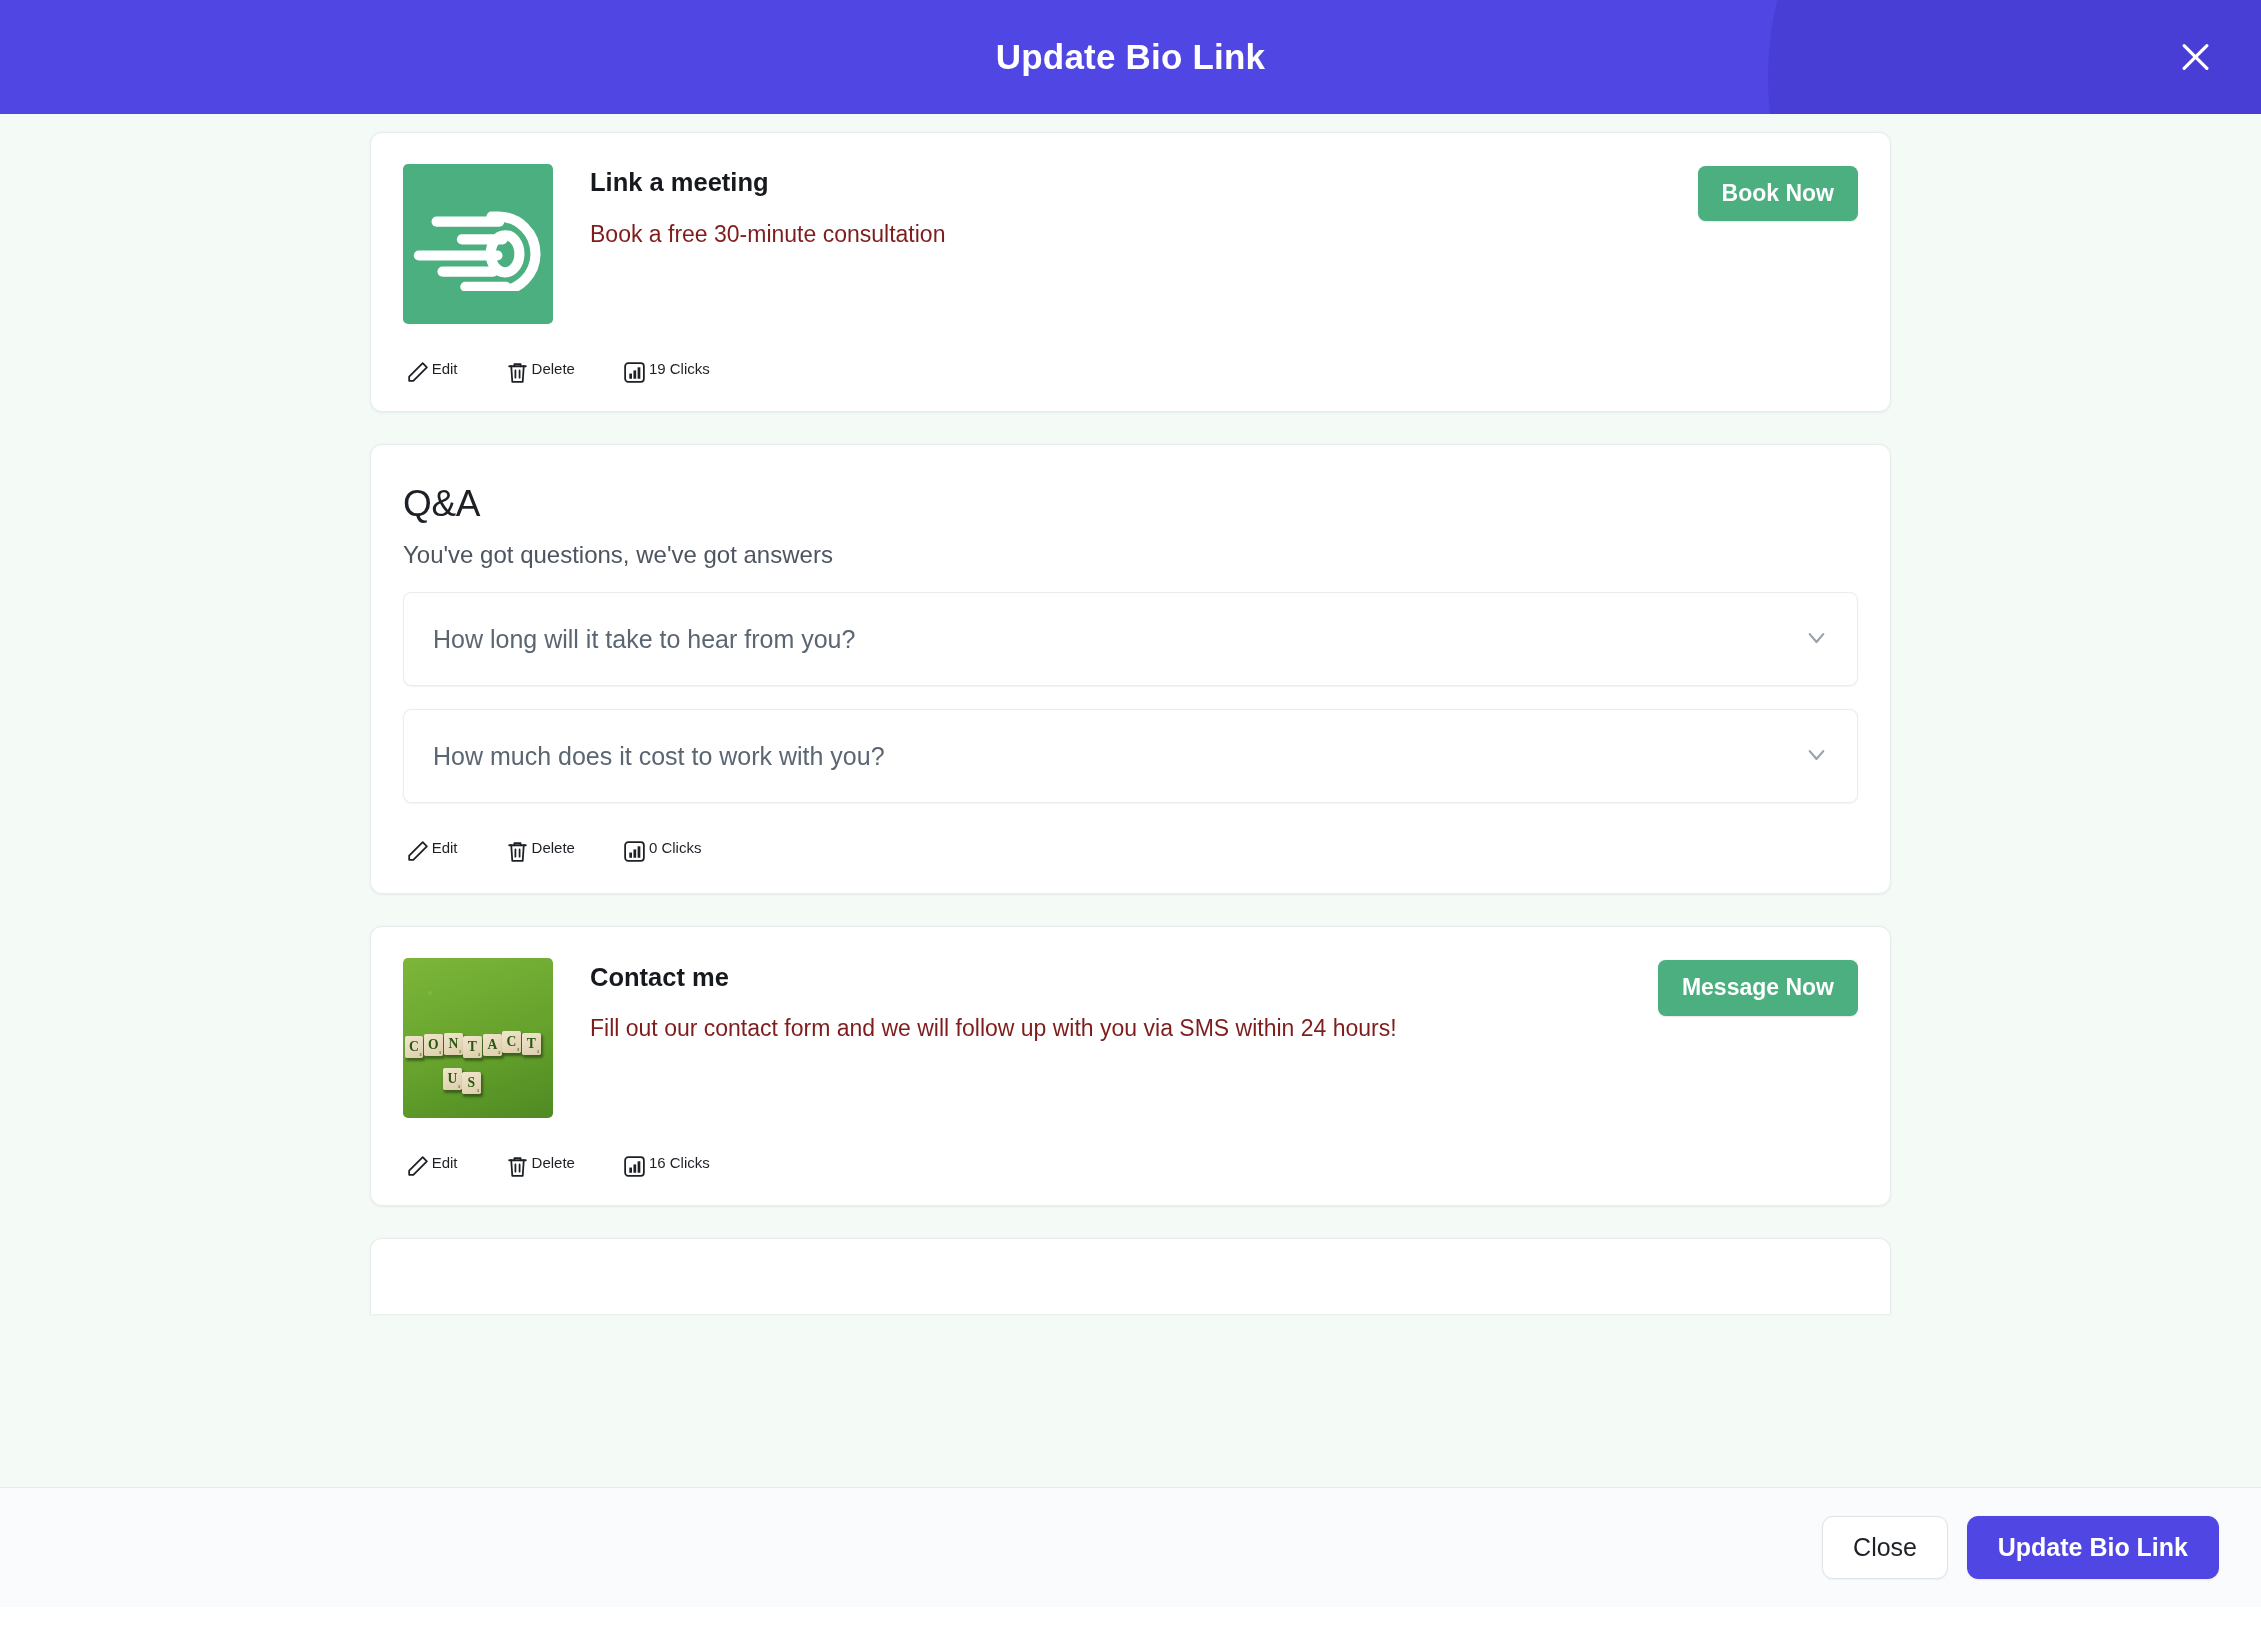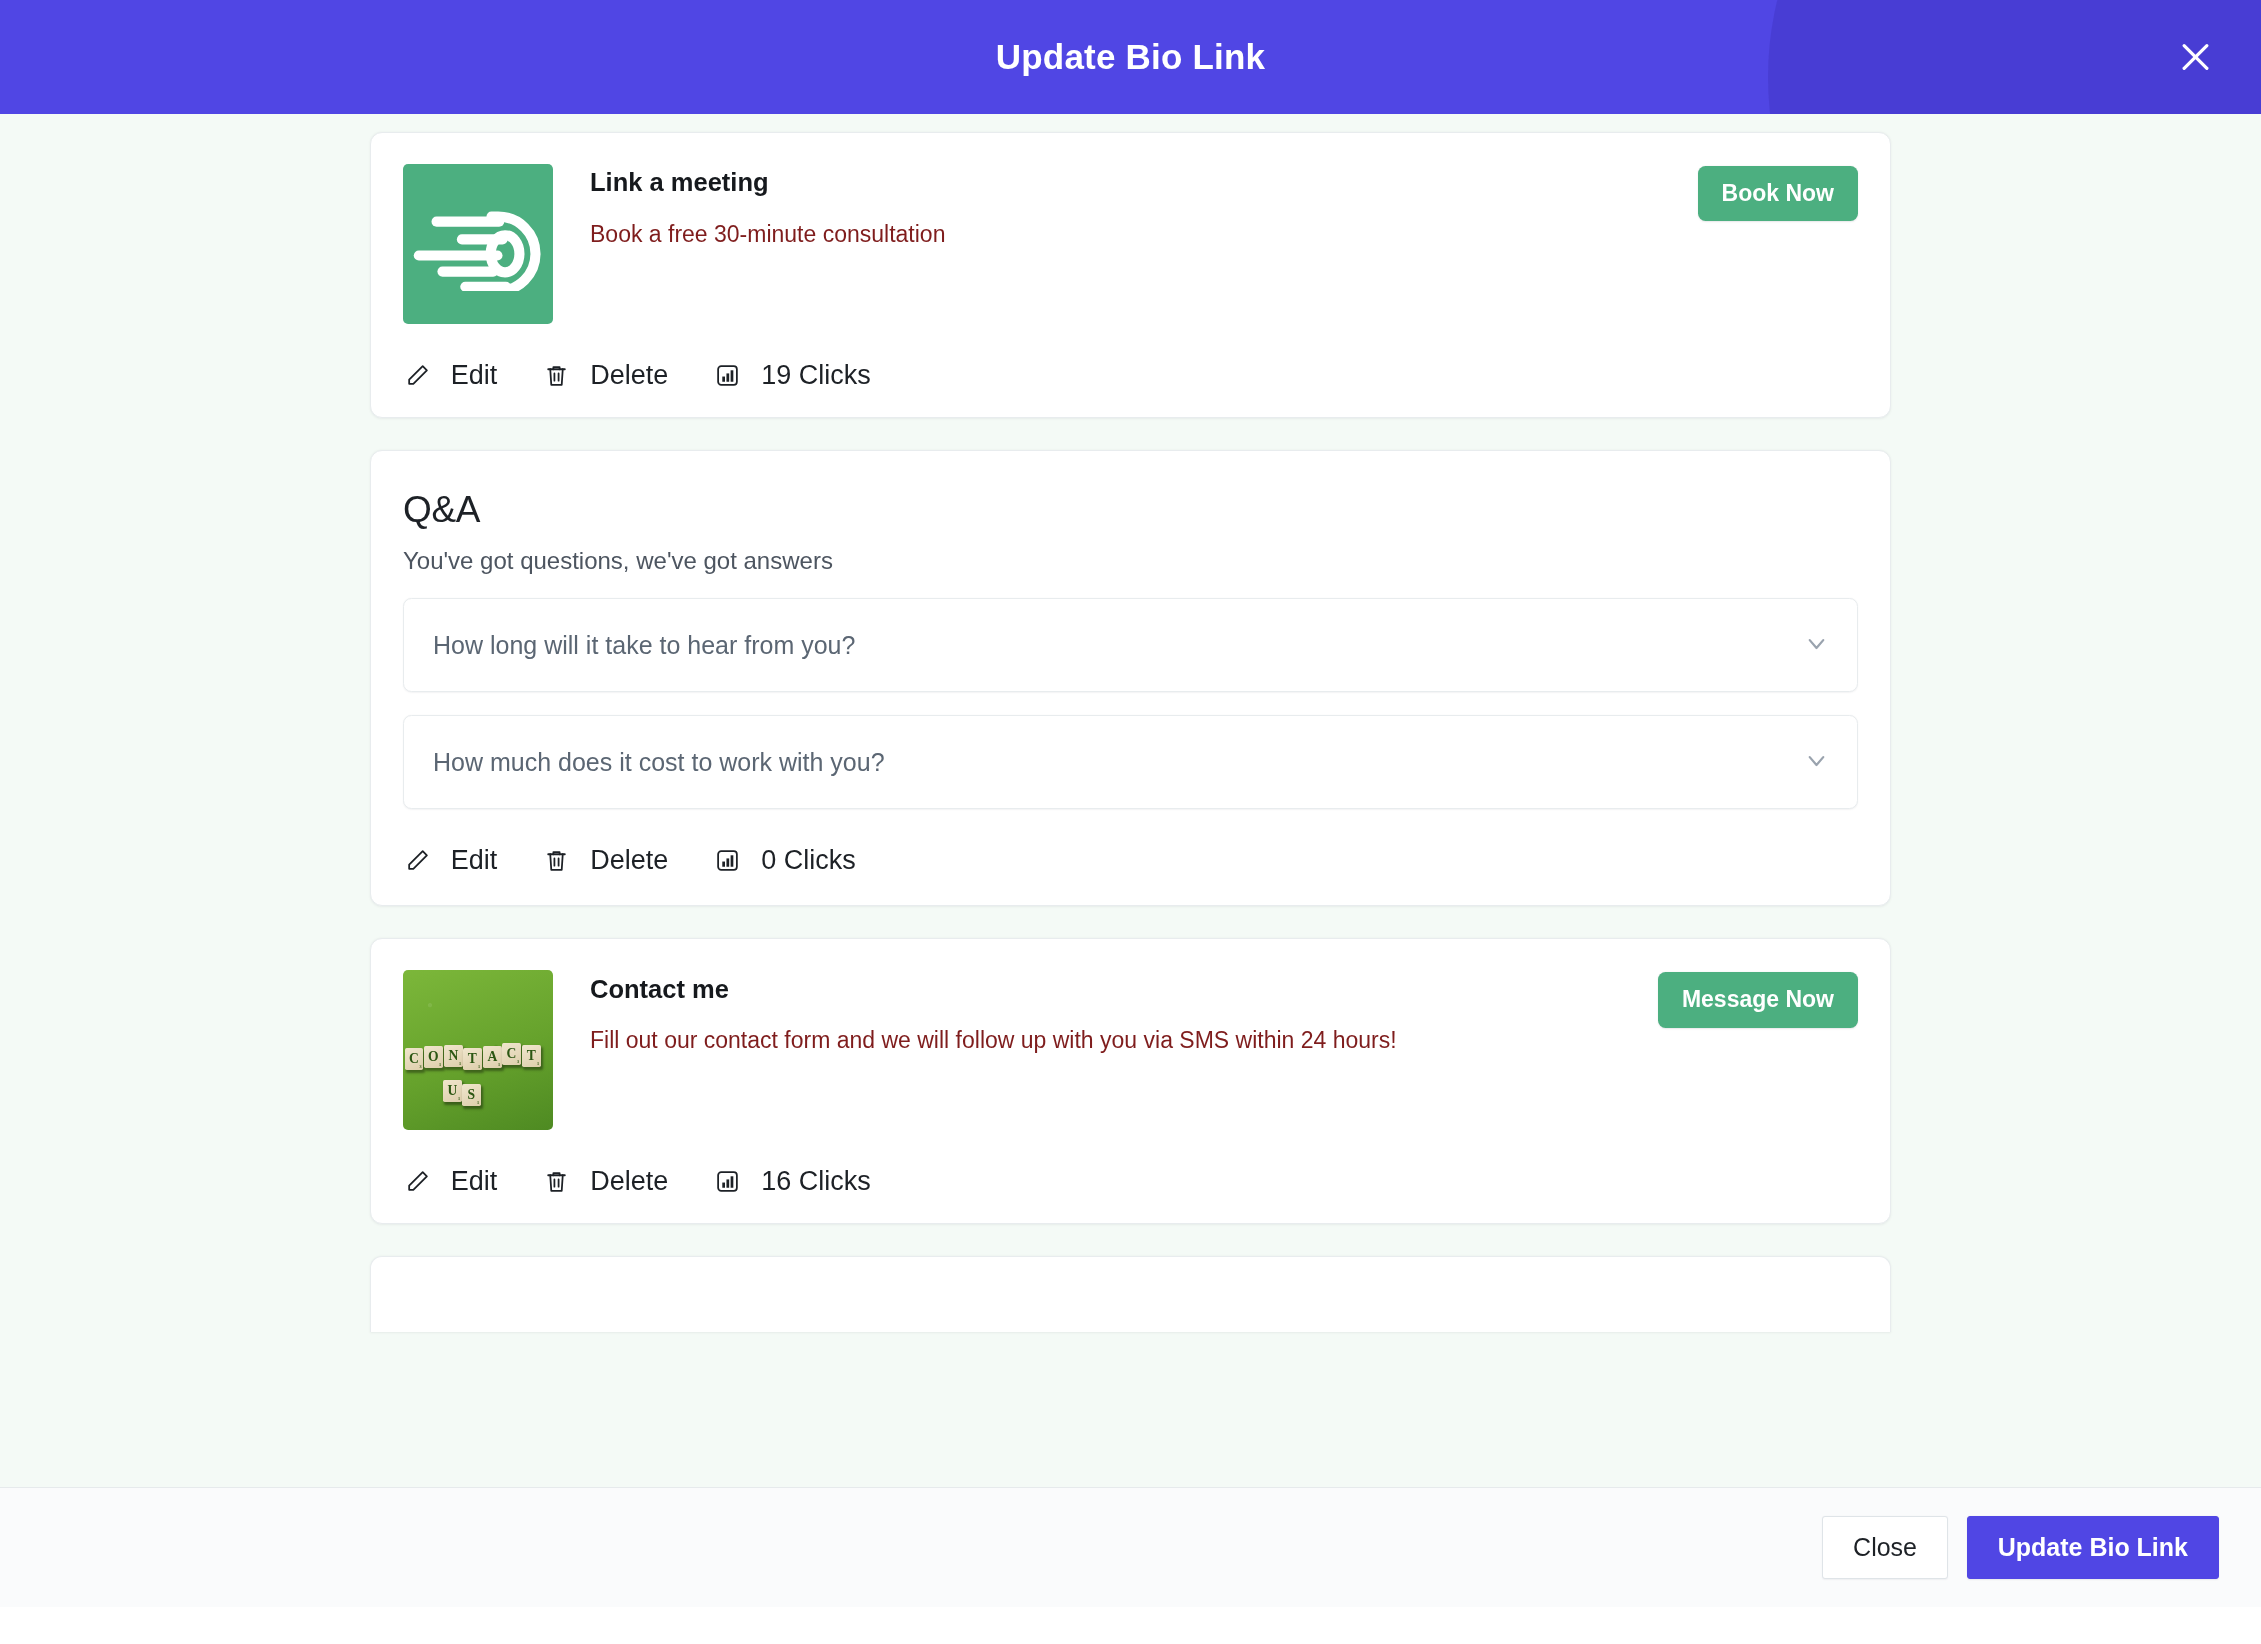--- a/index.html
+++ b/index.html
@@ -153,25 +153,24 @@
   
   .actions {
     display: flex;
     align-items: center;
     gap: 47px;
     margin-top: 36px;
     padding-left: 1.7px;
   }
   .action {
     display: flex;
-    align-items: center;
-    gap: 21px;
+    gap: 2px;
     cursor: pointer;
     color: #1d2126;
-    font-size: 27px;
+    font-size: 15px;
   }
   .action svg { display: block; flex: 0 0 auto; }
 
   
   .qa-card { padding: 39px 32px 29px 32px; }
   .qa-title {
     font-size: 37px;
     font-weight: normal;
     color: #1d2126;
     letter-spacing: -0.3px;
@@ -219,21 +218,21 @@
     border-top: 0.8px solid #e6eaec;
     display: flex;
     align-items: center;
     justify-content: flex-end;
     gap: 18.7px;
     padding-right: 42px;
   }
   .btn {
     font-family: "Liberation Sans", sans-serif;
     font-size: 25px;
-    border-radius: 3px;
+    border-radius: 11px;
     cursor: pointer;
     padding: 16px 30px;
     font-weight: normal;
   }
   .btn-close {
     background: #ffffff;
     color: #1d2126;
     border: 0.8px solid #dfe4e8;
     box-shadow: 0 0.8px 1.7px rgba(16,24,40,.05);
   }

